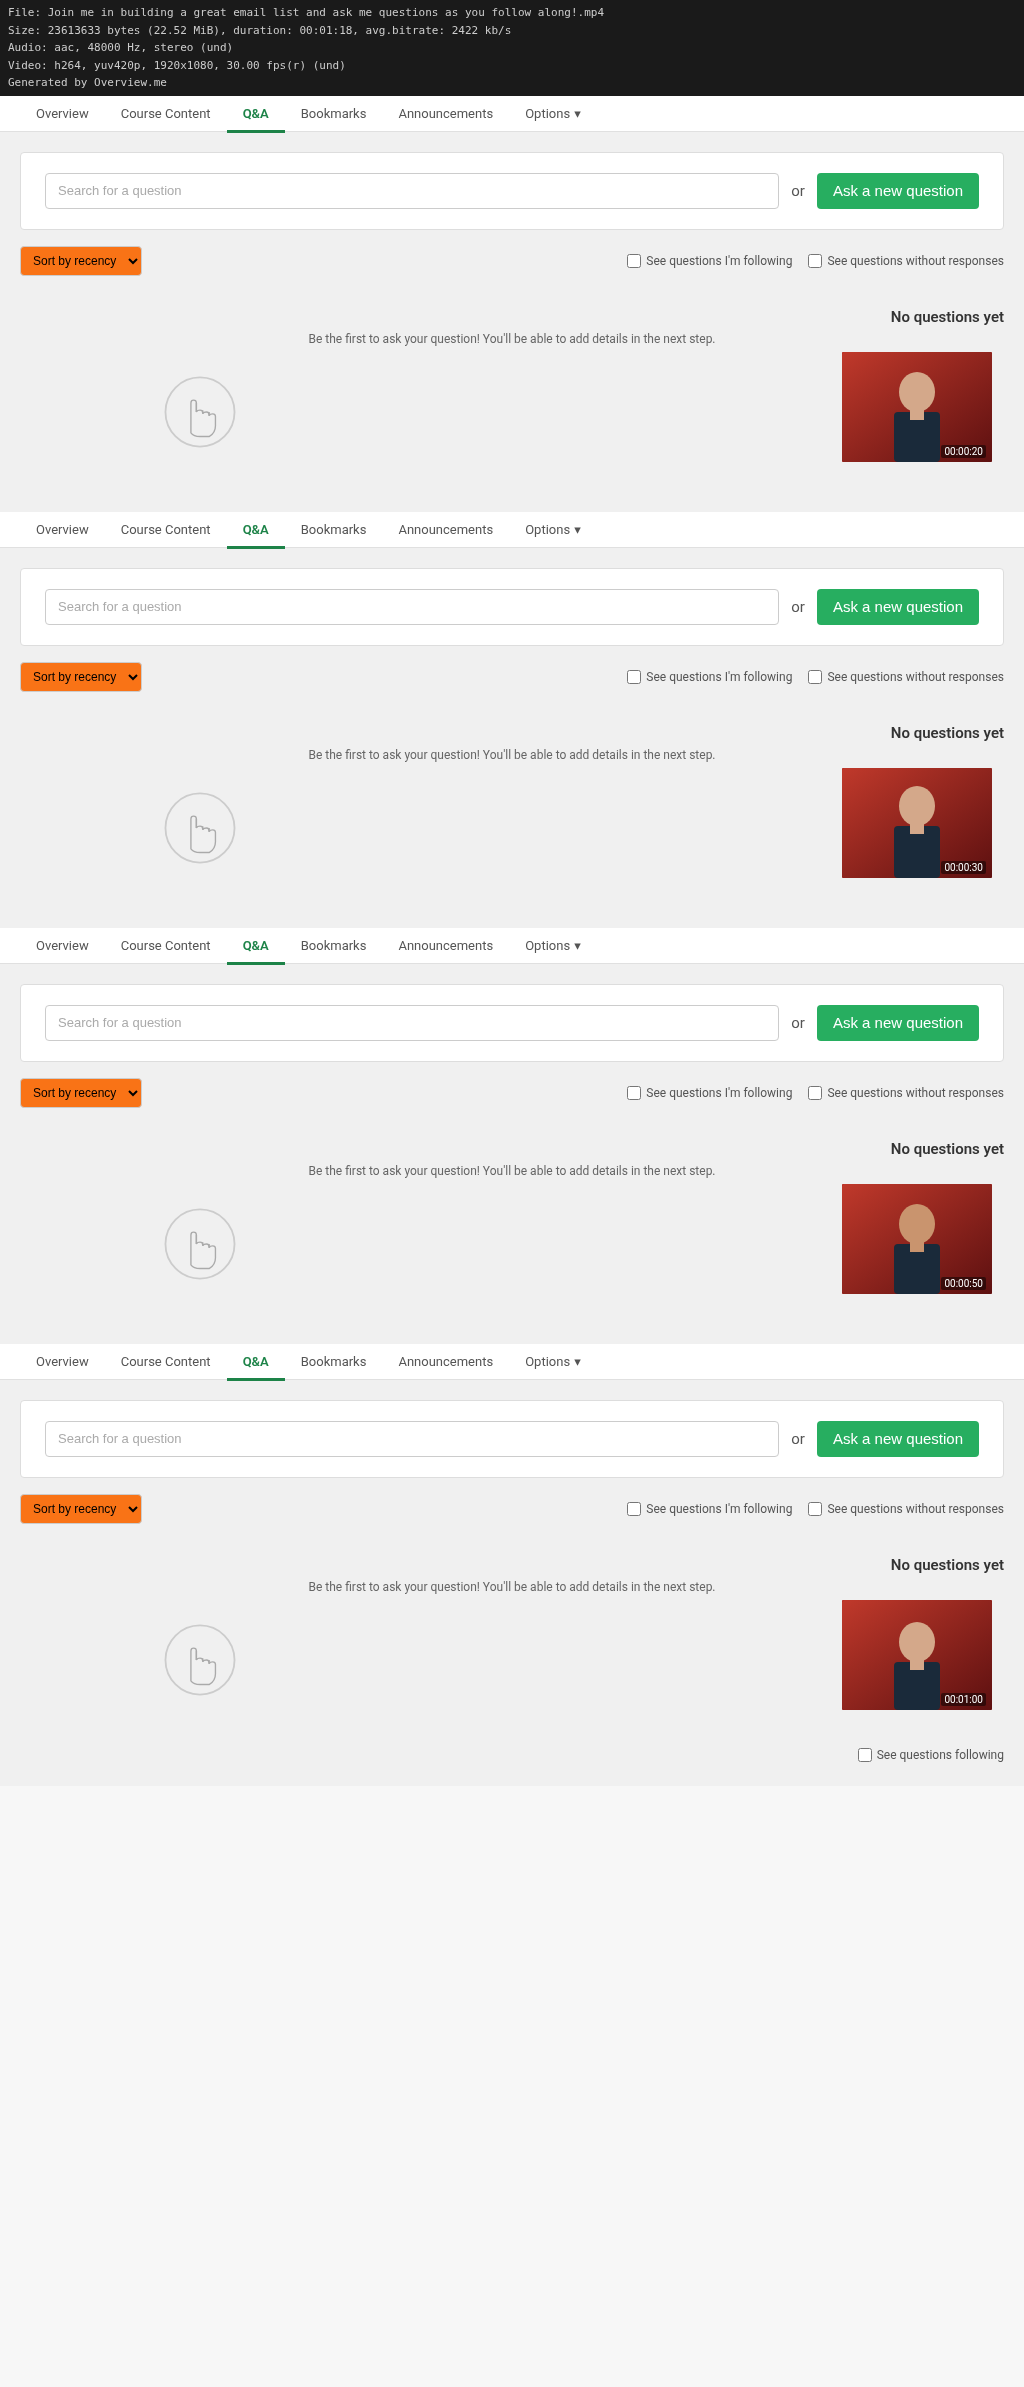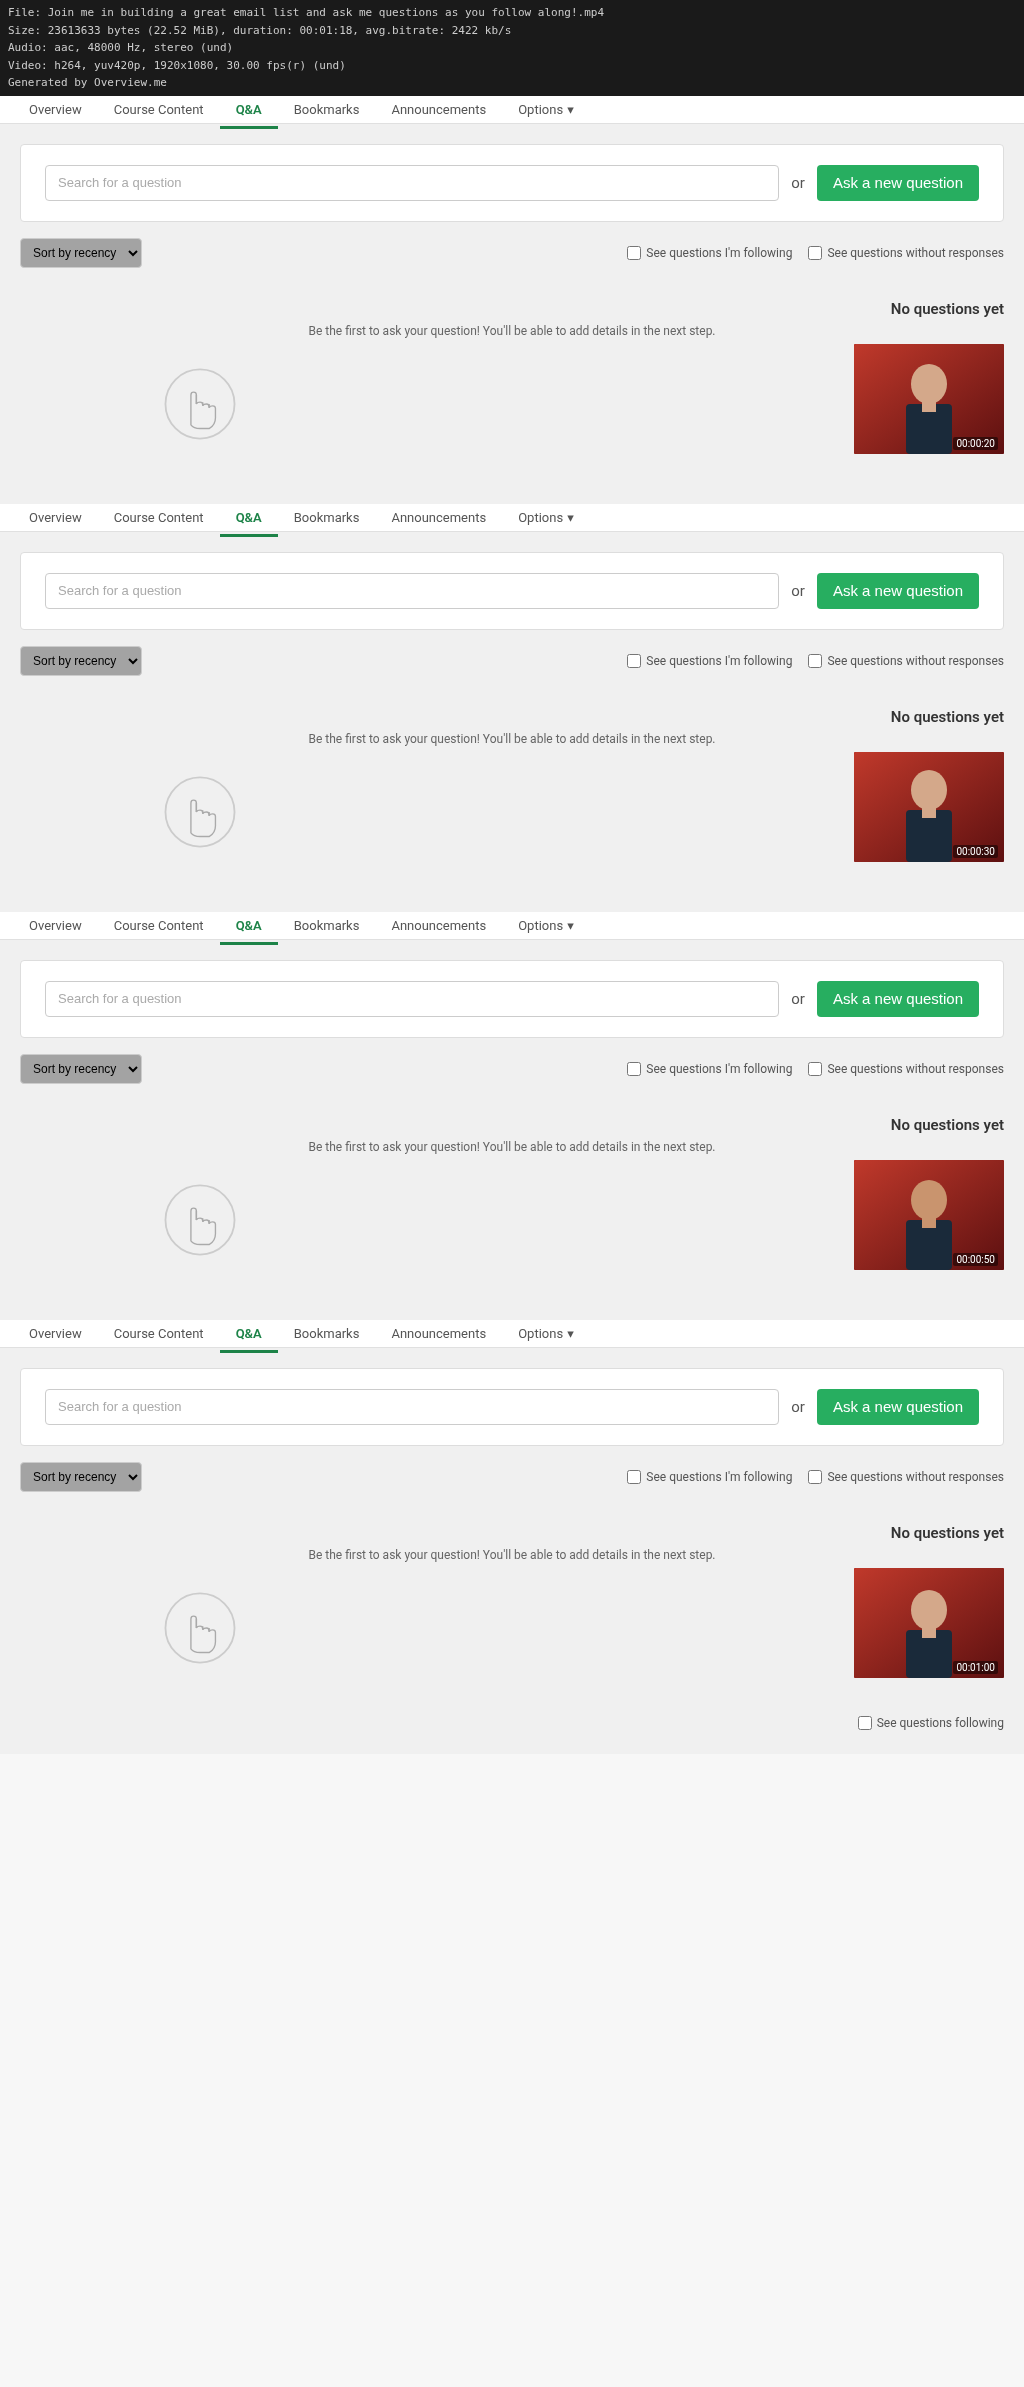--- a/index.html
+++ b/index.html
@@ -19,22 +19,22 @@
       line-height: 1.6;
       font-family: monospace;
     }
 
     
     .nav-bar {
       background: #fff;
       border-bottom: 1px solid #e0e0e0;
       display: flex;
       align-items: center;
-      padding: 0 13px;
-      height: 28px;
+      padding: 0 20px;
+      height: 36px;
       text-align: center;
     }
     .nav-item {
       padding: 12px 16px;
       font-size: 13px;
       color: #555;
       cursor: pointer;
       position: relative;
       text-decoration: none;
     }
@@ -118,21 +118,21 @@
       gap: 16px;
       margin-top: 16px;
       margin-bottom: 16px;
       flex-wrap: wrap;
     }
     .sort-select {
       border: 1px solid #ccc;
       border-radius: 4px;
       padding: 5px 8px;
       font-size: 12px;
-      background: #a3a3a3;
+      background: #f97316;
       cursor: pointer;
       height: 30px;
     }
     .filter-checkbox-label {
       display: flex;
       align-items: center;
       gap: 5px;
       font-size: 12px;
       color: #555;
       cursor: pointer;
@@ -175,21 +175,21 @@
     .hand-svg {
       width: 80px;
       height: 100px;
       margin-left: 140px;
       margin-top: 0;
     }
 
     
     .video-thumb {
       position: absolute;
-      right: 0;
+      right: 12px;
       top: -10px;
       width: 150px;
       height: 110px;
       background: #c0392b;
       border-radius: 2px;
       overflow: hidden;
     }
     .video-thumb-inner {
       width: 100%;
       height: 100%;

